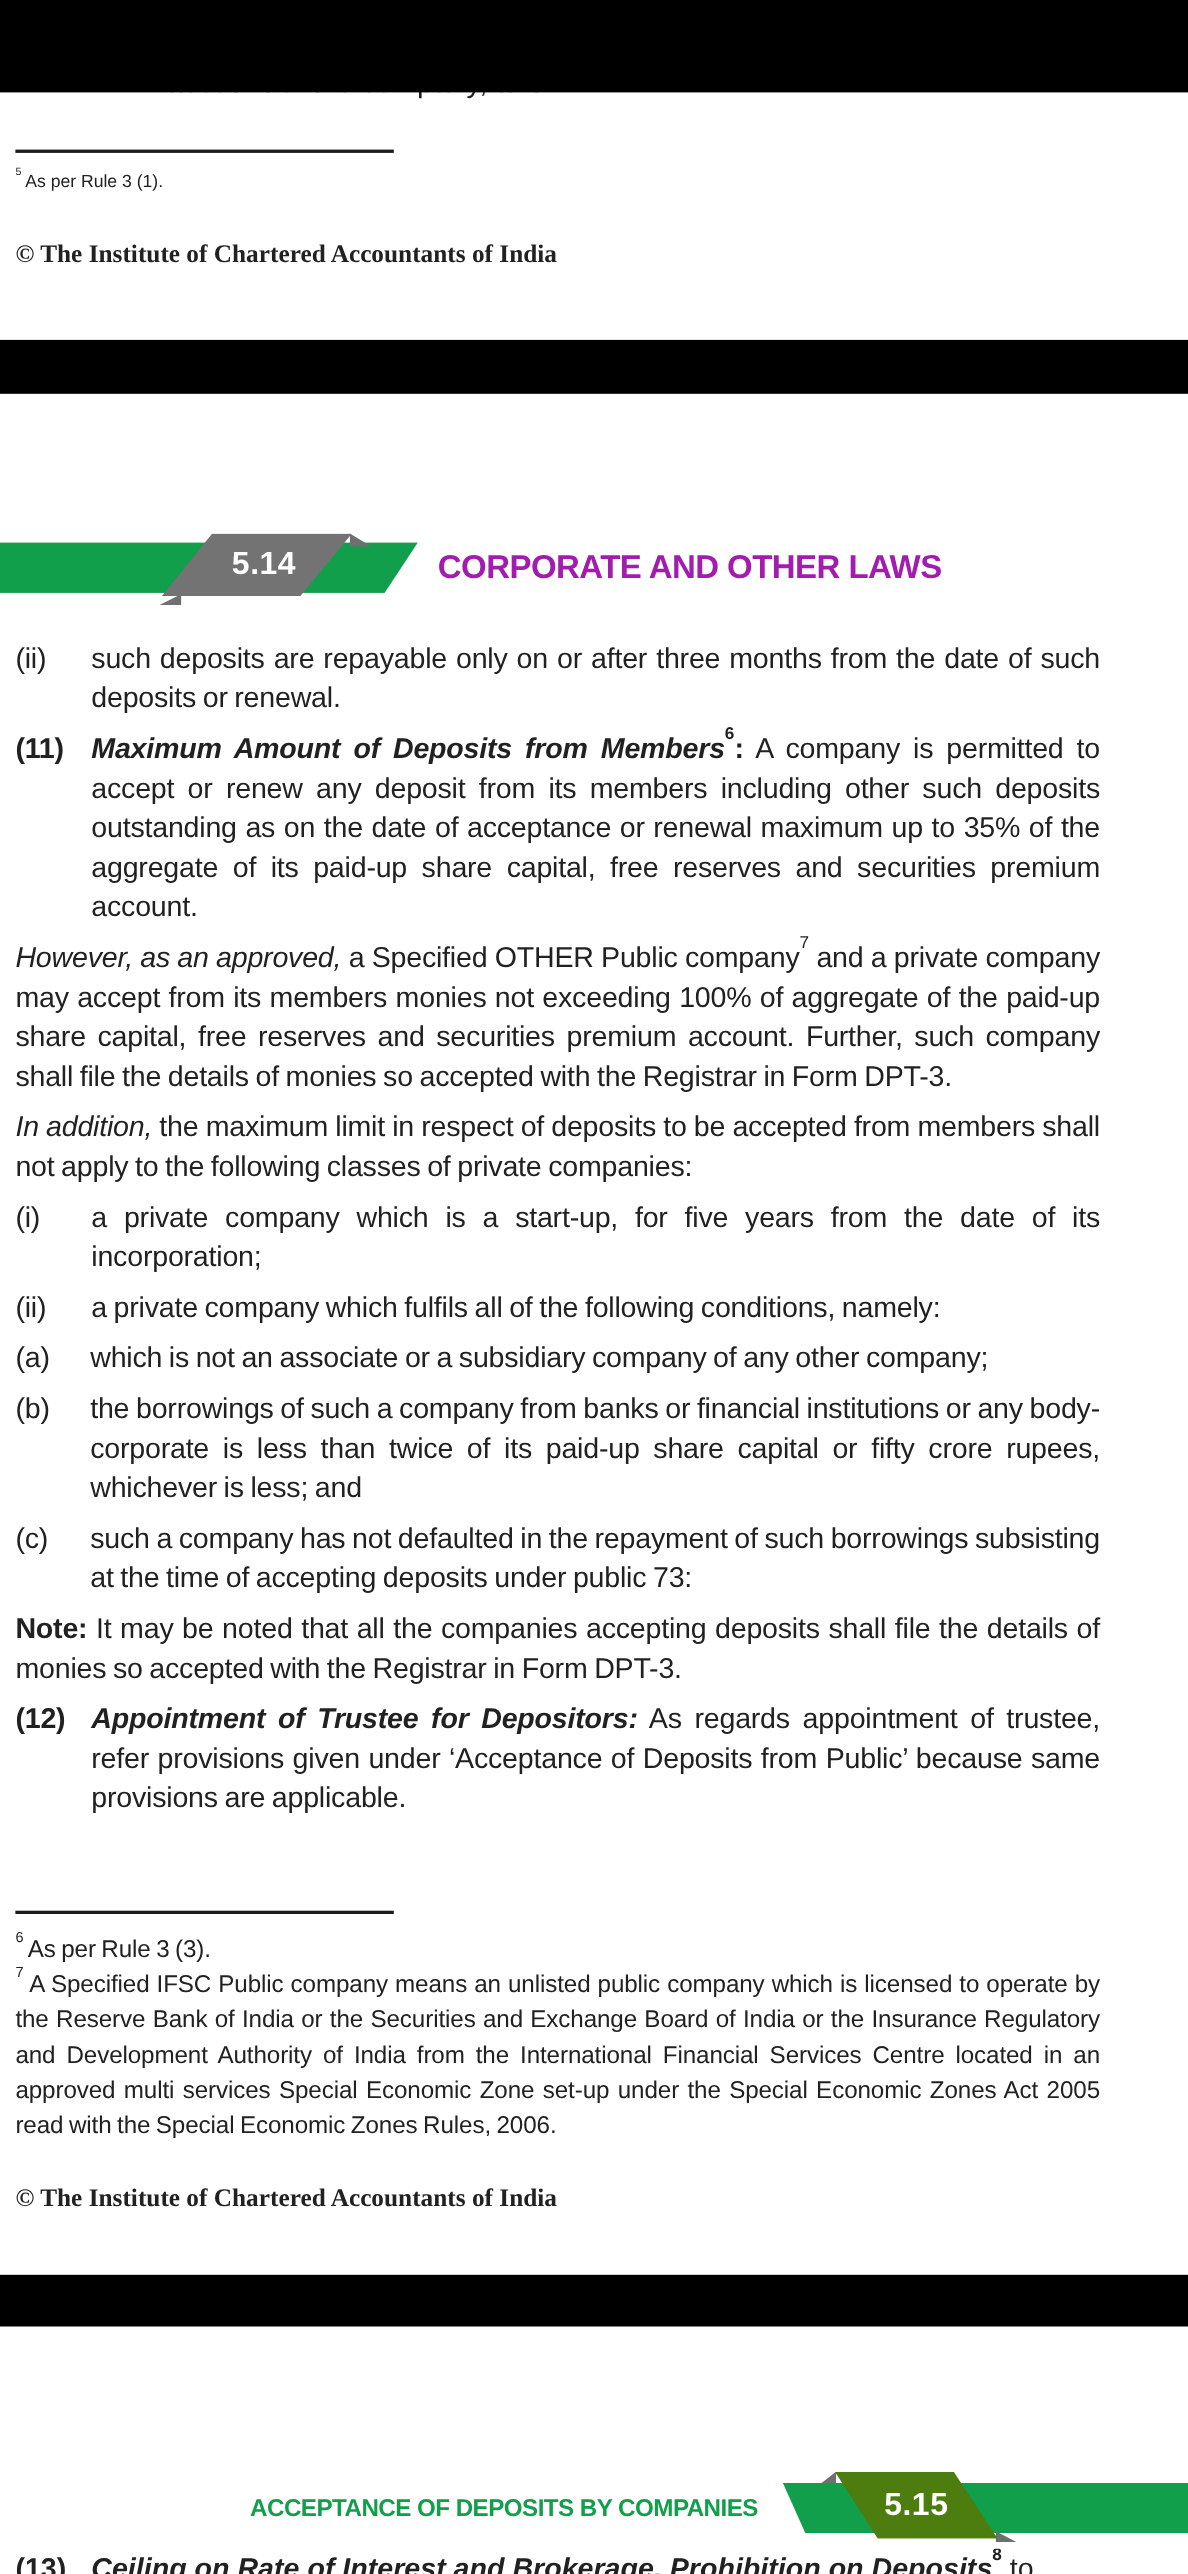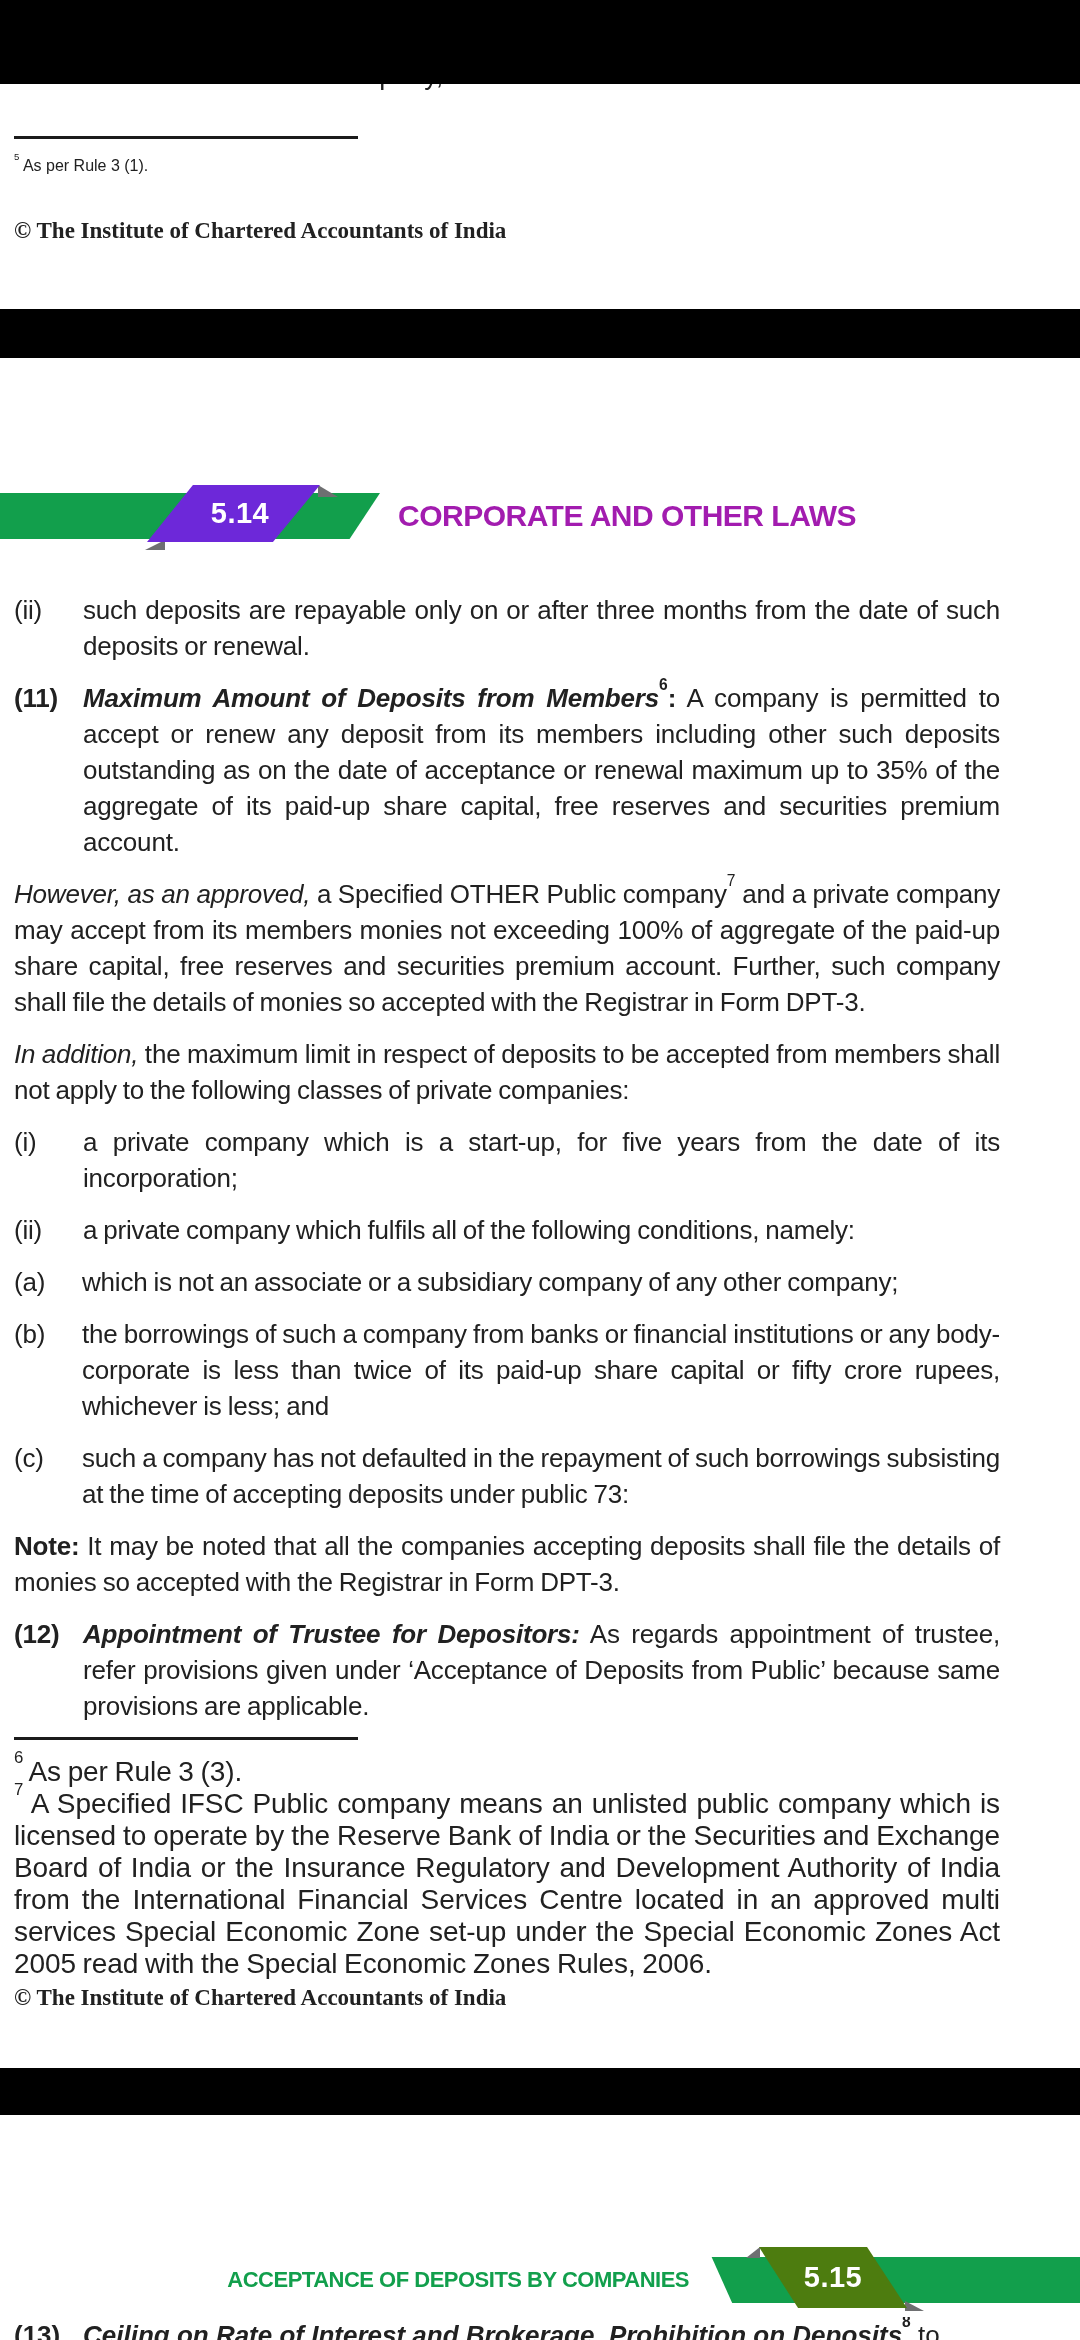--- a/index.html
+++ b/index.html
@@ -21,47 +21,47 @@
 
   
   #banner-head{position:absolute;top:484px;left:0;width:1080px;height:70px;}
   #band-head{position:absolute;top:9px;left:0;width:380px;height:46px;background:#129F4C;
              -webkit-clip-path:polygon(0 0,100% 0,92% 100%,0 100%);clip-path:polygon(0 0,100% 0,92% 100%,0 100%);}
   .wedge{position:absolute;background:#6e6f71;z-index:1;}
   #wedge-h1{left:318px;top:1px;width:20px;height:12px;
             clip-path:polygon(0 0,100% 100%,0 100%);}
   #wedge-h2{left:145px;top:56px;width:20px;height:10px;
             clip-path:polygon(100% 0,0 100%,100% 100%);}
-  #tab-head{position:absolute;top:1px;left:147px;width:186px;height:57px;background:#6d28d9;z-index:2;
+  #tab-head{position:absolute;top:1px;left:147px;width:186px;height:57px;background:#737373;z-index:2;
             -webkit-clip-path:polygon(24.7% 0,93% 0,67.7% 100%,0 100%);clip-path:polygon(24.7% 0,93% 0,67.7% 100%,0 100%);
             display:flex;align-items:center;justify-content:center;}
   .tab-num{color:#ffffff;font-weight:bold;font-size:29px;letter-spacing:.5px;}
   #title-head{position:absolute;top:9px;left:398px;height:46px;display:flex;align-items:center;
               color:#a21caf;font-weight:bold;font-size:30px;letter-spacing:-0.5px;white-space:nowrap;}
 
   
   #doc-body{position:absolute;top:576px;left:14px;width:986px;font-size:26px;line-height:36px;
             letter-spacing:-0.2px;word-spacing:-1px;text-align:justify;}
-  #doc-body p{margin:16px 0 10px 0;}
+  #doc-body p{margin:4px 0 10px 0;}
   .lvl1{position:relative;padding-left:69px;}
   .lvl1>.m{position:absolute;left:0;top:0;font-weight:bold;}
   .lvl2{position:relative;margin-left:69px;padding-left:69px;}
   .lvl2>.m{position:absolute;left:0;top:0;}
   .lvl3{position:relative;margin-left:138px;padding-left:68px;}
   .lvl3>.m{position:absolute;left:0;top:0;}
   .plain{margin-left:69px;}
   .notep{margin-left:138px;}
   .bi{font-weight:bold;font-style:italic;}
   b{font-weight:bold;}
   i{font-style:italic;}
   sup{font-size:60%;position:relative;top:-0.45em;line-height:0;letter-spacing:0;}
 
   
   #fn-rule-2{position:absolute;top:1737px;left:14px;width:344px;height:3px;background:#1b1b1b;}
-  #fns{position:absolute;top:1756px;left:14px;width:986px;font-size:28px;line-height:32px;
+  #fns{position:absolute;top:1756px;left:14px;width:986px;font-size:22px;line-height:32px;
        letter-spacing:-0.1px;word-spacing:-1px;text-align:justify;}
   #copy2{position:absolute;top:1985px;left:14px;font-family:"Liberation Serif","DejaVu Serif",serif;
          font-weight:bold;font-size:23px;}
 
   
   #banner-foot{position:absolute;top:2242px;left:0;width:1080px;height:72px;}
   #band-foot{position:absolute;top:15px;left:706px;width:374px;height:46px;background:#129F4C;
              -webkit-clip-path:polygon(1.5% 0,100% 0,100% 100%,7% 100%);clip-path:polygon(1.5% 0,100% 0,100% 100%,7% 100%);}
   #wedge-f1{left:746px;top:5px;width:14px;height:11px;
             clip-path:polygon(100% 0,0 100%,100% 100%);}

